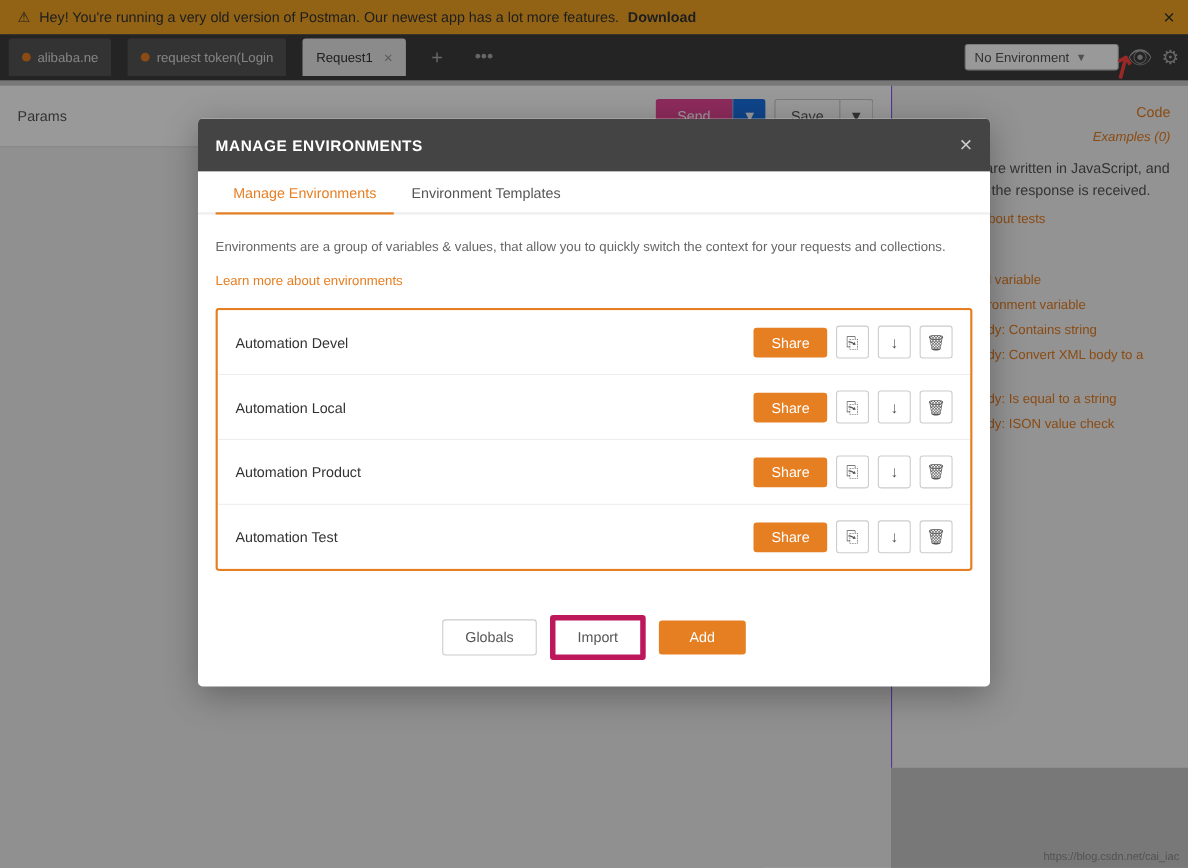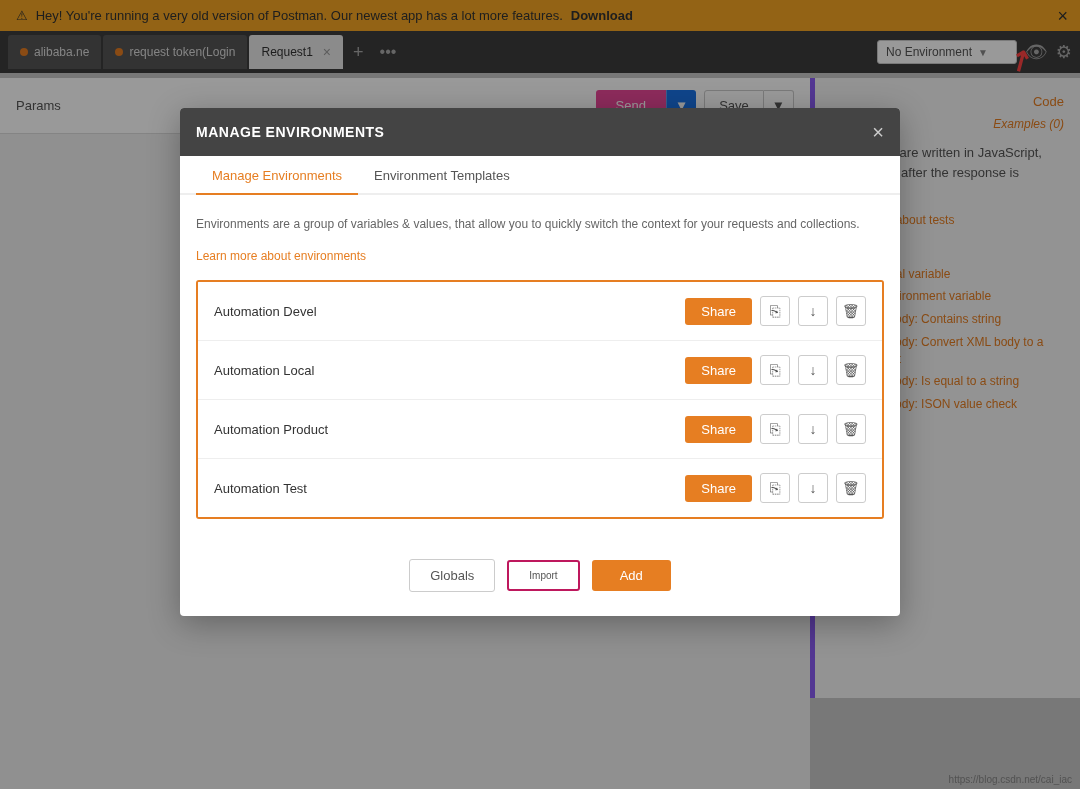--- a/index.html
+++ b/index.html
@@ -22,21 +22,21 @@
       cursor: pointer; font-size: 18px; color: #333;
     }
 
     
     .tab-bar {
       background: #3d3d3d;
       display: flex;
       align-items: center;
       padding: 0 8px;
       height: 42px;
-      gap: 2px;
+      gap: 15px;
     }
     .tab {
       display: flex; align-items: center; gap: 6px;
       background: #555; color: #ddd; font-size: 12px;
       padding: 6px 12px; border-radius: 3px 3px 0 0;
       cursor: pointer; height: 34px; white-space: nowrap;
     }
     .tab.active { background: #e8e8e8; color: #333; }
     .tab .tab-dot { width: 8px; height: 8px; border-radius: 50%; background: #e67e22; }
     .tab .tab-close { margin-left: 4px; color: #999; font-size: 14px; cursor: pointer; }
@@ -57,21 +57,21 @@
     .eye-btn, .gear-btn {
       color: #aaa; font-size: 18px; cursor: pointer;
     }
 
     
     .right-panel {
       position: absolute;
       right: 0; top: 78px;
       width: 270px;
       background: #f5f5f5;
-      border-left: 5px solid #8b5cf6;
+      border-left: 1px solid #8b5cf6;
       height: 620px;
       overflow-y: auto;
       padding: 16px;
     }
     .right-panel-text {
       font-size: 13px; color: #555; line-height: 1.5; margin-bottom: 8px;
     }
     .right-panel-link { color: #e67e22; font-size: 12px; cursor: pointer; }
     .snippets-title { font-size: 12px; font-weight: bold; color: #555; margin: 16px 0 8px; letter-spacing: 0.5px; }
     .snippet-item { color: #e67e22; font-size: 12px; cursor: pointer; margin-bottom: 6px; line-height: 1.4; }
@@ -159,22 +159,22 @@
     
     .modal-footer {
       display: flex; justify-content: center; align-items: center; gap: 12px;
       padding: 20px 32px 24px;
     }
     .globals-btn {
       background: #fff; border: 1px solid #ccc; color: #555;
       padding: 8px 20px; border-radius: 3px; font-size: 13px; cursor: pointer;
     }
     .import-btn {
-      background: #fff; border: 2px solid #be185d; color: #555;
-      padding: 8px 20px; border-radius: 3px; font-size: 10px; cursor: pointer;
+      background: #fff; border: 5px solid #be185d; color: #555;
+      padding: 8px 20px; border-radius: 3px; font-size: 13px; cursor: pointer;
     }
     .add-btn {
       background: #e67e22; color: #fff; border: none;
       padding: 8px 28px; border-radius: 3px; font-size: 13px; cursor: pointer;
     }
 
     
     .bottom-hint {
       position: absolute; bottom: 4px; right: 8px;
       font-size: 10px; color: #888; z-index: 5;

